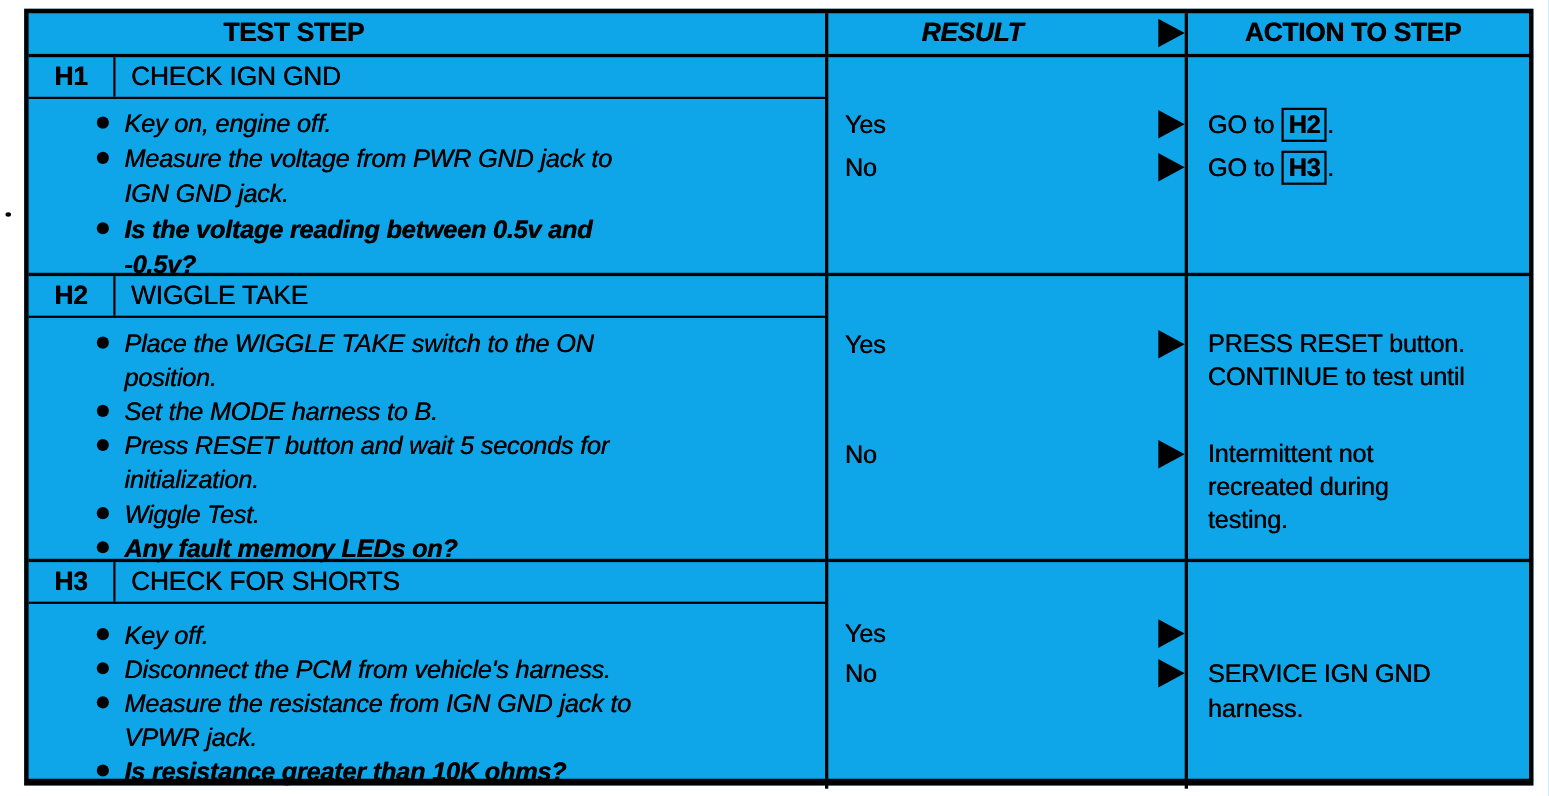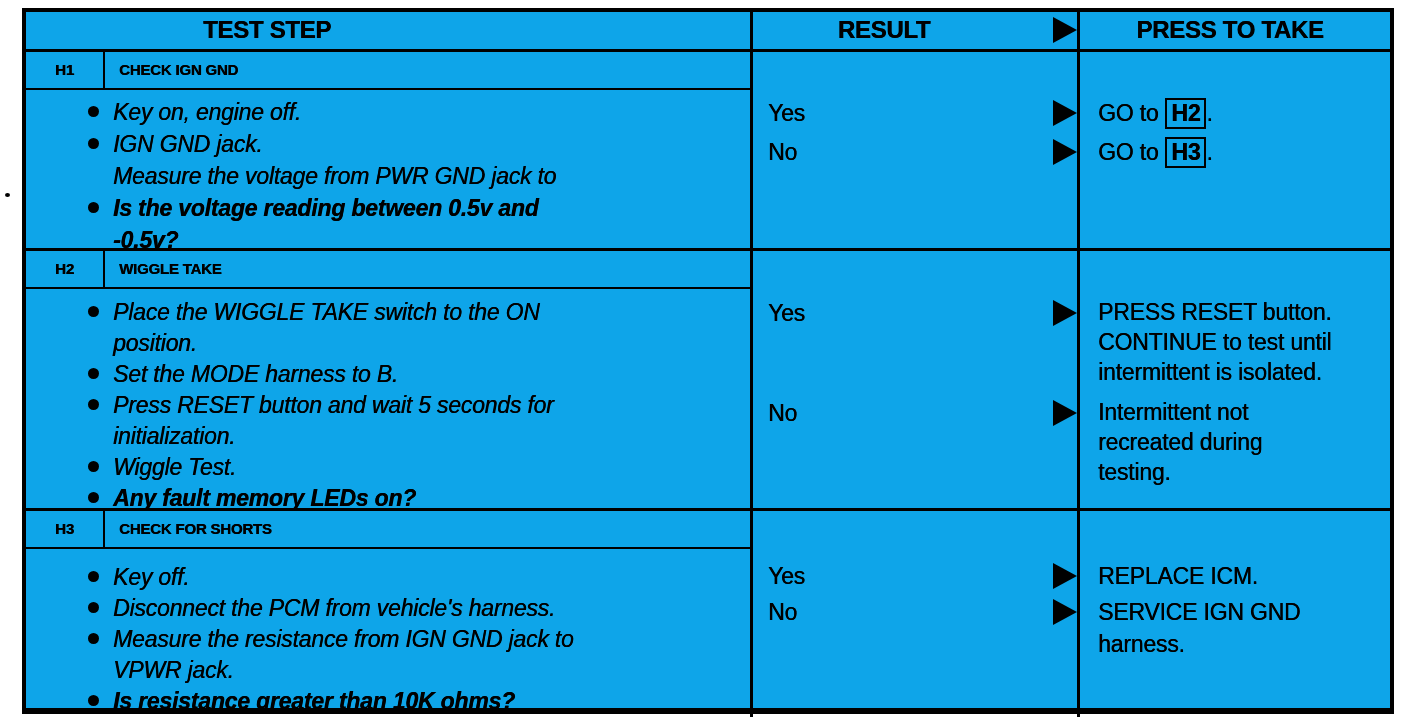--- a/index.html
+++ b/index.html
@@ -18,41 +18,41 @@
     text-shadow:0.4px 0 0 currentColor;
     letter-spacing:-0.2px;
   }
   .cell { position:relative; box-sizing:border-box; overflow:visible; }
   .col1, .col2 { border-right:3px solid #000; }
   .rowline { border-bottom:3px solid #000; }
 
   
   .hdr { font-weight:700; font-size:24px; line-height:36px; text-align:center; letter-spacing:-0.3px; }
   .hdr-test   { padding-right:242px; }
-  .hdr-result { padding-right:62px; }
+  .hdr-result { padding-right:62px;font-style:italic; }
   .hdr-action { padding-right:10px; }
 
   .arrow {
     position:absolute; right:0; width:0; height:0;
     border-top:13px solid transparent;
     border-bottom:13px solid transparent;
     border-left:24px solid #000;
   }
 
   
   .step-title-row {
     display:flex; height:38px; box-sizing:border-box;
     border-bottom:2px solid #000;
-    font-size:15px; line-height:35px;
+    font-size:24px; line-height:35px;
   }
   .step-id {
     width:79px; box-sizing:border-box; border-right:2px solid #000;
     text-align:center; font-weight:700;
   }
-  .step-title { padding-left:14px; font-weight:700; white-space:nowrap; }
+  .step-title { padding-left:14px; font-weight:400; white-space:nowrap; }
 
   
   .bullets { list-style:none; margin:0; padding:0; font-size:23px; line-height:32px; }
   .bullets li { position:relative; padding-left:87px;font-style:italic; }
   .bullets .dot {
     position:absolute; left:62px; top:10px; width:11px; height:11px;
     background:#000; border-radius:50%;
   }
   .lh31 { line-height:31px; }
   .lh31 .dot { top:9px; }
@@ -80,37 +80,37 @@
 <div class="ptable">
 
   <div class="cell col1 rowline hdr hdr-test">
     <span>TEST STEP</span>
   </div>
   <div class="cell col2 rowline hdr hdr-result">
     <span>RESULT</span>
     <div class="arrow" style="top:5px"></div>
   </div>
   <div class="cell rowline hdr hdr-action">
-    <span>PRESS TO TAKE</span>
+    <span>ACTION TO STEP</span>
   </div>
 
   <div class="cell col1 rowline">
     <div class="step-title-row">
       <div class="step-id">H1</div>
       <div class="step-title">CHECK IGN GND</div>
     </div>
     <ul class="bullets" style="margin-top:6px">
       <li>
           <span class="dot"></span>
         <div>Key on, engine off.</div>
       </li>
       <li>
           <span class="dot"></span>
+        <div>Measure the voltage from PWR GND jack to</div>
         <div>IGN GND jack.</div>
-        <div>Measure the voltage from PWR GND jack to</div>
       </li>
       <li class="b">
           <span class="dot"></span>
         <div>Is the voltage reading between 0.5v and</div>
         <div>-0.5v?</div>
       </li>
     </ul>
   </div>
   <div class="cell col2 rowline">
     <div class="result-item" style="top:45px">Yes</div>
@@ -160,21 +160,20 @@
   <div class="cell col2 rowline">
     <div class="result-item" style="top:46px">Yes</div>
     <div class="arrow" style="top:49px"></div>
     <div class="result-item" style="top:146px">No</div>
     <div class="arrow" style="top:149px"></div>
   </div>
   <div class="cell rowline">
     <div class="action-item lh30" style="top:46px">
       <div>PRESS RESET button.</div>
       <div>CONTINUE to test until</div>
-      <div>intermittent is isolated.</div>
     </div>
     <div class="action-item lh30" style="top:146px">
       <div>Intermittent not</div>
       <div>recreated during</div>
       <div>testing.</div>
     </div>
   </div>
 
   <div class="cell col1">
     <div class="step-title-row">
@@ -201,22 +200,19 @@
       </li>
     </ul>
   </div>
   <div class="cell col2">
     <div class="result-item" style="top:49px">Yes</div>
     <div class="arrow" style="top:52px"></div>
     <div class="result-item" style="top:85px">No</div>
     <div class="arrow" style="top:88px"></div>
   </div>
   <div class="cell">
-    <div class="action-item" style="top:49px">
-      <div>REPLACE ICM.</div>
-    </div>
     <div class="action-item" style="top:85px">
       <div>SERVICE IGN GND</div>
       <div>harness.</div>
     </div>
   </div>
 
 </div>
 
 </body></html>

